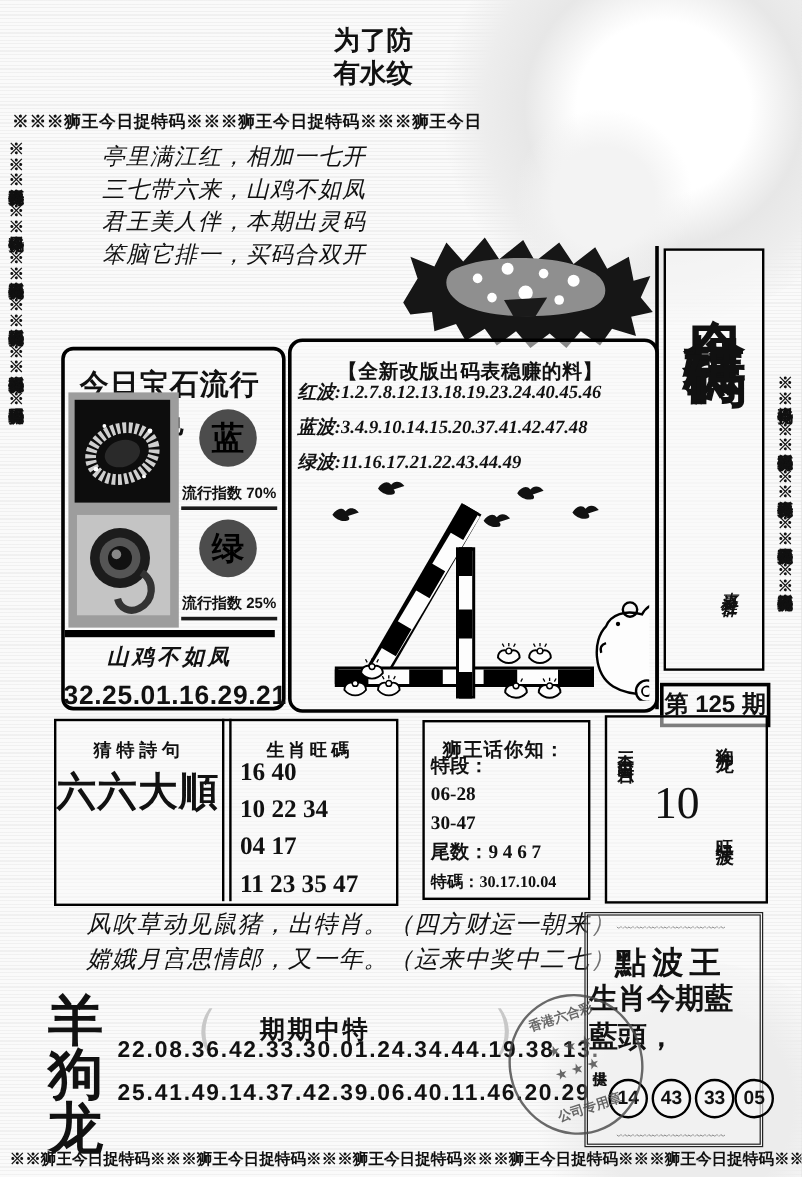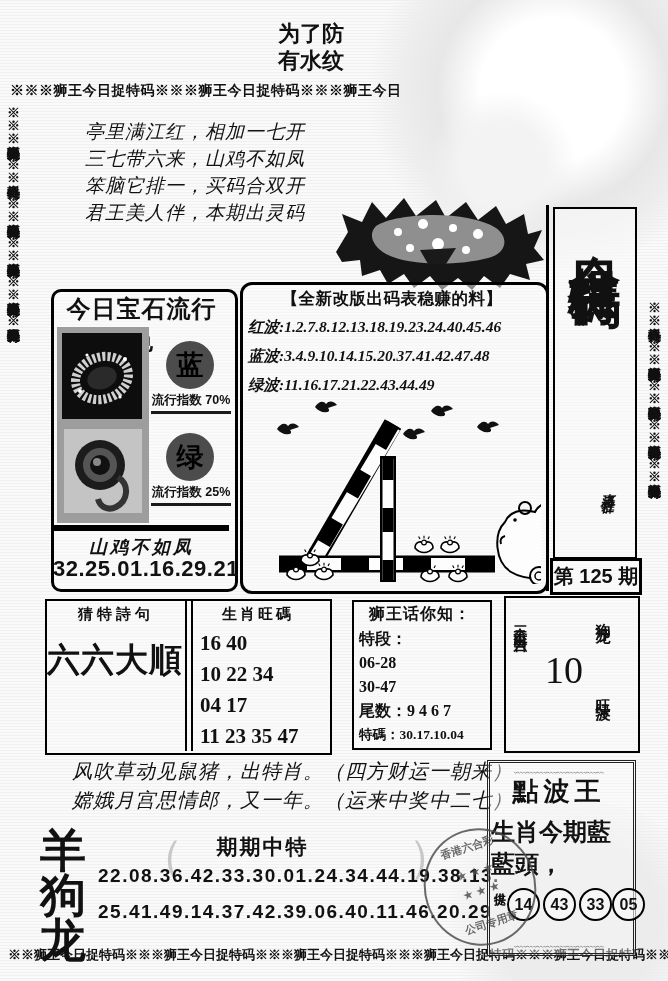--- a/index.html
+++ b/index.html
@@ -2,21 +2,21 @@
 <html><head>
 <meta charset="utf-8">
 <style>
   html,body{margin:0;padding:0;background:#ddd;}
   #page{position:relative;width:668px;height:981px;overflow:hidden;
     background-color:#fafafa;
     background-image:repeating-linear-gradient(180deg, rgba(0,0,0,0.04) 0 1px, rgba(0,0,0,0) 1px 3px);
     font-family:"Liberation Serif",serif;color:#111;}
   .abs{position:absolute;}
   .b{font-weight:bold;}
-  .sans{font-family:"Liberation Sans",sans-serif;}
+  .sans{font-family:"Liberation Sans",sans-serif;margin-top:11px;}
   .it{font-style:italic;}
   .vtext{writing-mode:vertical-rl;text-orientation:upright;}
   .ctr{text-align:center;}
   .nowrap{white-space:nowrap;}
 
   
   #blob-tr{right:-70px;top:-90px;width:370px;height:360px;border-radius:50%;
     background:radial-gradient(circle,#ffffff 0 28%,#e7e7e7 45%,#ededed 58%,rgba(237,237,237,0) 72%);}
   #blob-mr{right:90px;top:90px;width:150px;height:150px;border-radius:50%;
     background:radial-gradient(circle,#f3f3f3 0 40%,rgba(243,243,243,0) 70%);}
@@ -140,22 +140,22 @@
   </div>
 
   <div class="abs nowrap sans" id="border-top">※※※狮王今日捉特码※※※狮王今日捉特码※※※狮王今日</div>
   <div class="abs vtext sans" id="border-left">※※※狮王今日捉特码※※※今日捉特码※※※狮王今日捉特码※※※狮王今日捉特码※※※狮王今日捉特码※※狮王今日捉特码</div>
   <div class="abs vtext sans" id="border-right">※※今日捉特码※※※狮王今日捉特码※※※狮王今日捉特码※※※狮王今日捉特码※※※狮王今日捉特码※</div>
   <div class="abs nowrap sans" id="border-bottom">※※狮王今日捉特码※※※狮王今日捉特码※※※狮王今日捉特码※※※狮王今日捉特码※※※狮王今日捉特码※※</div>
 
   <div class="abs it" id="poem">
     <div>亭里满江红，相加一七开</div>
     <div>三七带六来，山鸡不如凤</div>
+    <div>君王美人伴，本期出灵码</div>
     <div>笨脑它排一，买码合双开</div>
-    <div>君王美人伴，本期出灵码</div>
   </div>
 
   <svg class="abs" id="lion-art" width="220" height="100" viewBox="0 0 220 100">
     <path fill="#161616" d="M8,60 L20,40 L14,22 L34,30 L44,10 L58,26 L76,6 L88,24 L108,8 L118,26 L138,10 L150,28 L168,14 L178,32 L196,22 L200,42 L214,38 L206,56 L216,68 L198,72 L202,88 L182,82 L172,96 L156,84 L144,98 L130,86 L114,98 L102,84 L86,96 L76,82 L60,92 L52,78 L34,84 L32,68 L14,70 Z"></path>
     <path fill="#8f8f8f" d="M48,34 C70,20 140,18 168,36 C182,46 178,62 160,66 C130,74 80,74 58,62 C44,54 40,42 48,34 Z"></path>
     <circle cx="70" cy="40" r="4" fill="#fff"></circle>
       <circle cx="95" cy="32" r="5" fill="#fff"></circle>
     <circle cx="125" cy="36" r="4" fill="#fff"></circle>
       <circle cx="150" cy="42" r="5" fill="#fff"></circle>
     <circle cx="110" cy="52" r="6" fill="#fff"></circle>

